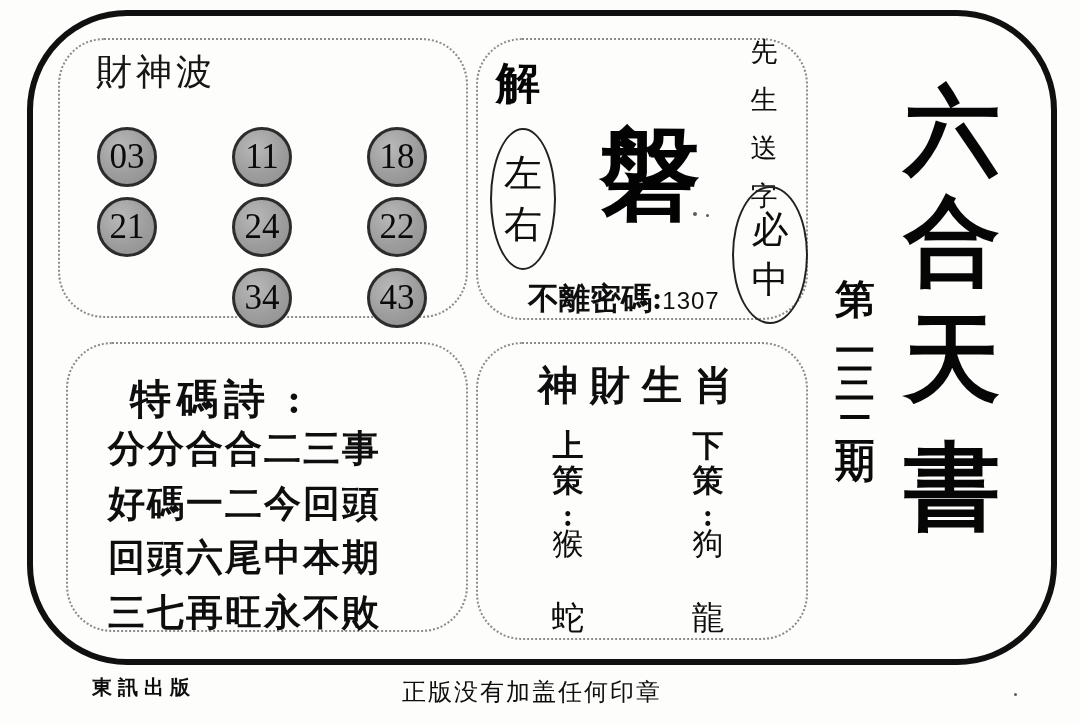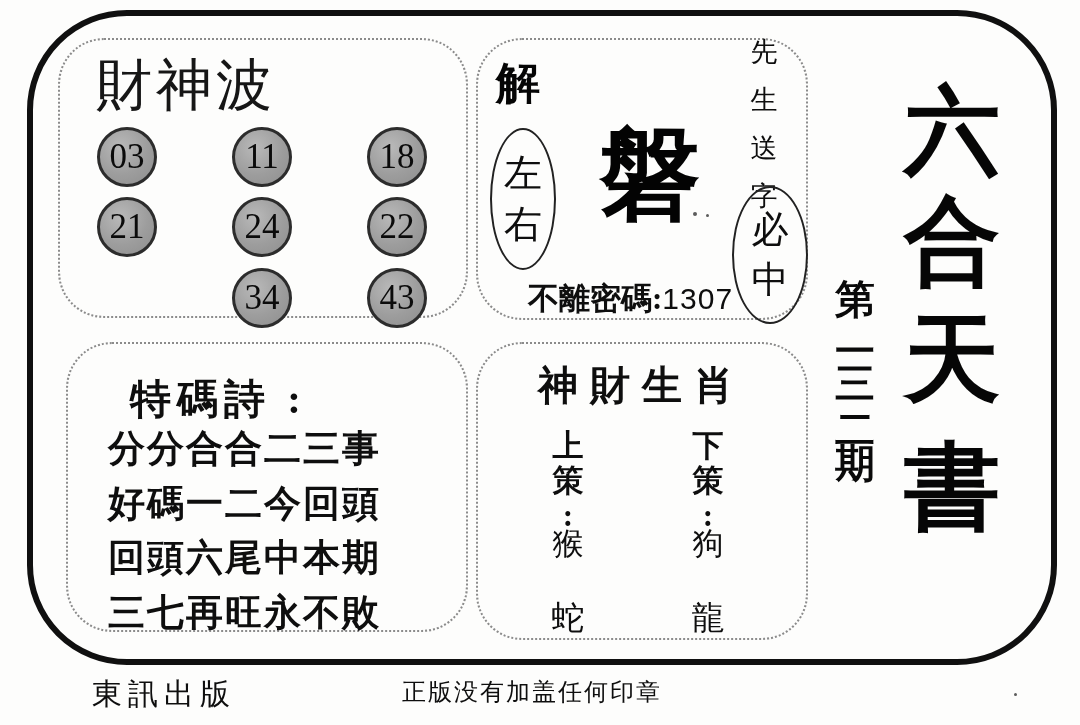--- a/index.html
+++ b/index.html
@@ -22,62 +22,62 @@
   .dotted-box{
     border:2px dotted #8b8b8b;border-radius:46px;box-sizing:border-box;
     background:transparent;
   }
   .panel-lucky {left:58px; top:38px; width:410px;height:280px;}
   .panel-hint  {left:476px;top:38px; width:332px;height:282px;}
   .panel-poem  {left:66px; top:342px;width:402px;height:290px;}
   .panel-zodiac{left:476px;top:342px;width:332px;height:298px;}
 
   
-  .lucky-title{left:36px;top:8px;font-size:56px;letter-spacing:4px;color:#161616;}
+  .lucky-title{left:36px;top:8px;font-size:36px;letter-spacing:4px;color:#161616;}
   .num-circle{
     width:54px;height:54px;border-radius:50%;
     border:3px solid #2c2c2c;box-sizing:content-box;
     background:radial-gradient(circle at 38% 32%, #b9b9b9 0%, #9d9d9d 55%, #8e8e8e 100%);
     display:flex;align-items:center;justify-content:center;
     font-size:35px;color:#0b0b0b;
   }
 
   
   .jie-char{left:18px;top:14px;font-size:44px;font-weight:900;color:#050505;}
   .oval{
     border:2px solid #222;border-radius:50%;box-sizing:border-box;
     display:flex;flex-direction:column;align-items:center;justify-content:center;
   }
   .oval-lr{left:12px;top:88px;width:66px;height:142px;font-size:38px;line-height:1.35;}
   .oval-mh{left:254px;top:146px;width:76px;height:138px;font-size:37px;line-height:1.35;}
   .pan-char{left:112px;top:84px;width:120px;font-size:102px;line-height:1;font-weight:900;color:#030303;text-align:center;}
   .sender-col{left:268px;top:-6px;width:36px;display:flex;flex-direction:column;align-items:center;gap:12px;font-size:27px;}
   .code-line{left:50px;top:238px;font-size:31px;font-weight:900;white-space:nowrap;}
-  .code-value{font-family:"Liberation Sans","DejaVu Sans",sans-serif;font-weight:400;font-size:30px;letter-spacing:1px;}
+  .code-value{font-family:"Liberation Sans","DejaVu Sans",sans-serif;font-weight:400;font-size:24px;letter-spacing:1px;}
 
   
   .poem-title{left:62px;top:28px;font-size:41px;font-weight:900;letter-spacing:6px;}
   .poem-lines{left:40px;top:78px;font-size:37px;line-height:54.5px;letter-spacing:2px;font-weight:600;}
 
   
   .zodiac-title{left:0;top:14px;width:100%;text-align:center;font-size:40px;font-weight:900;letter-spacing:12px;}
   .zodiac-col{width:64px;display:flex;flex-direction:column;align-items:center;font-size:31px;line-height:1;}
   .zodiac-col span{display:block;}
   .zc-label{height:31px;margin-bottom:4px;font-weight:700;}
   .zc-colon{height:24px;font-weight:900;}
   .zc-primary{height:32px;margin-top:4px;}
   .zc-secondary{margin-top:42px;font-size:33px;}
 
   
   .masthead-char{left:896px;width:112px;text-align:center;font-size:96px;line-height:1.05;font-weight:700;color:#060606;}
   .issue-col{left:832px;top:272px;width:46px;display:flex;flex-direction:column;align-items:center;font-weight:700;color:#0a0a0a;}
   .issue-col span{display:block;text-align:center;font-size:40px;}
 
   
-  .publisher{left:92px;top:674px;font-size:30px;letter-spacing:6px;}
+  .publisher{left:92px;top:674px;font-size:20px;letter-spacing:6px;font-weight:bold;}
   .footer-note{left:402px;top:676px;font-size:24px;letter-spacing:2px;}
 
   
   .speck{background:#5c5c5c;border-radius:50%;}
 </style>
 </head>
 <body>
 
 <div class="abs outer-frame"></div>
 

